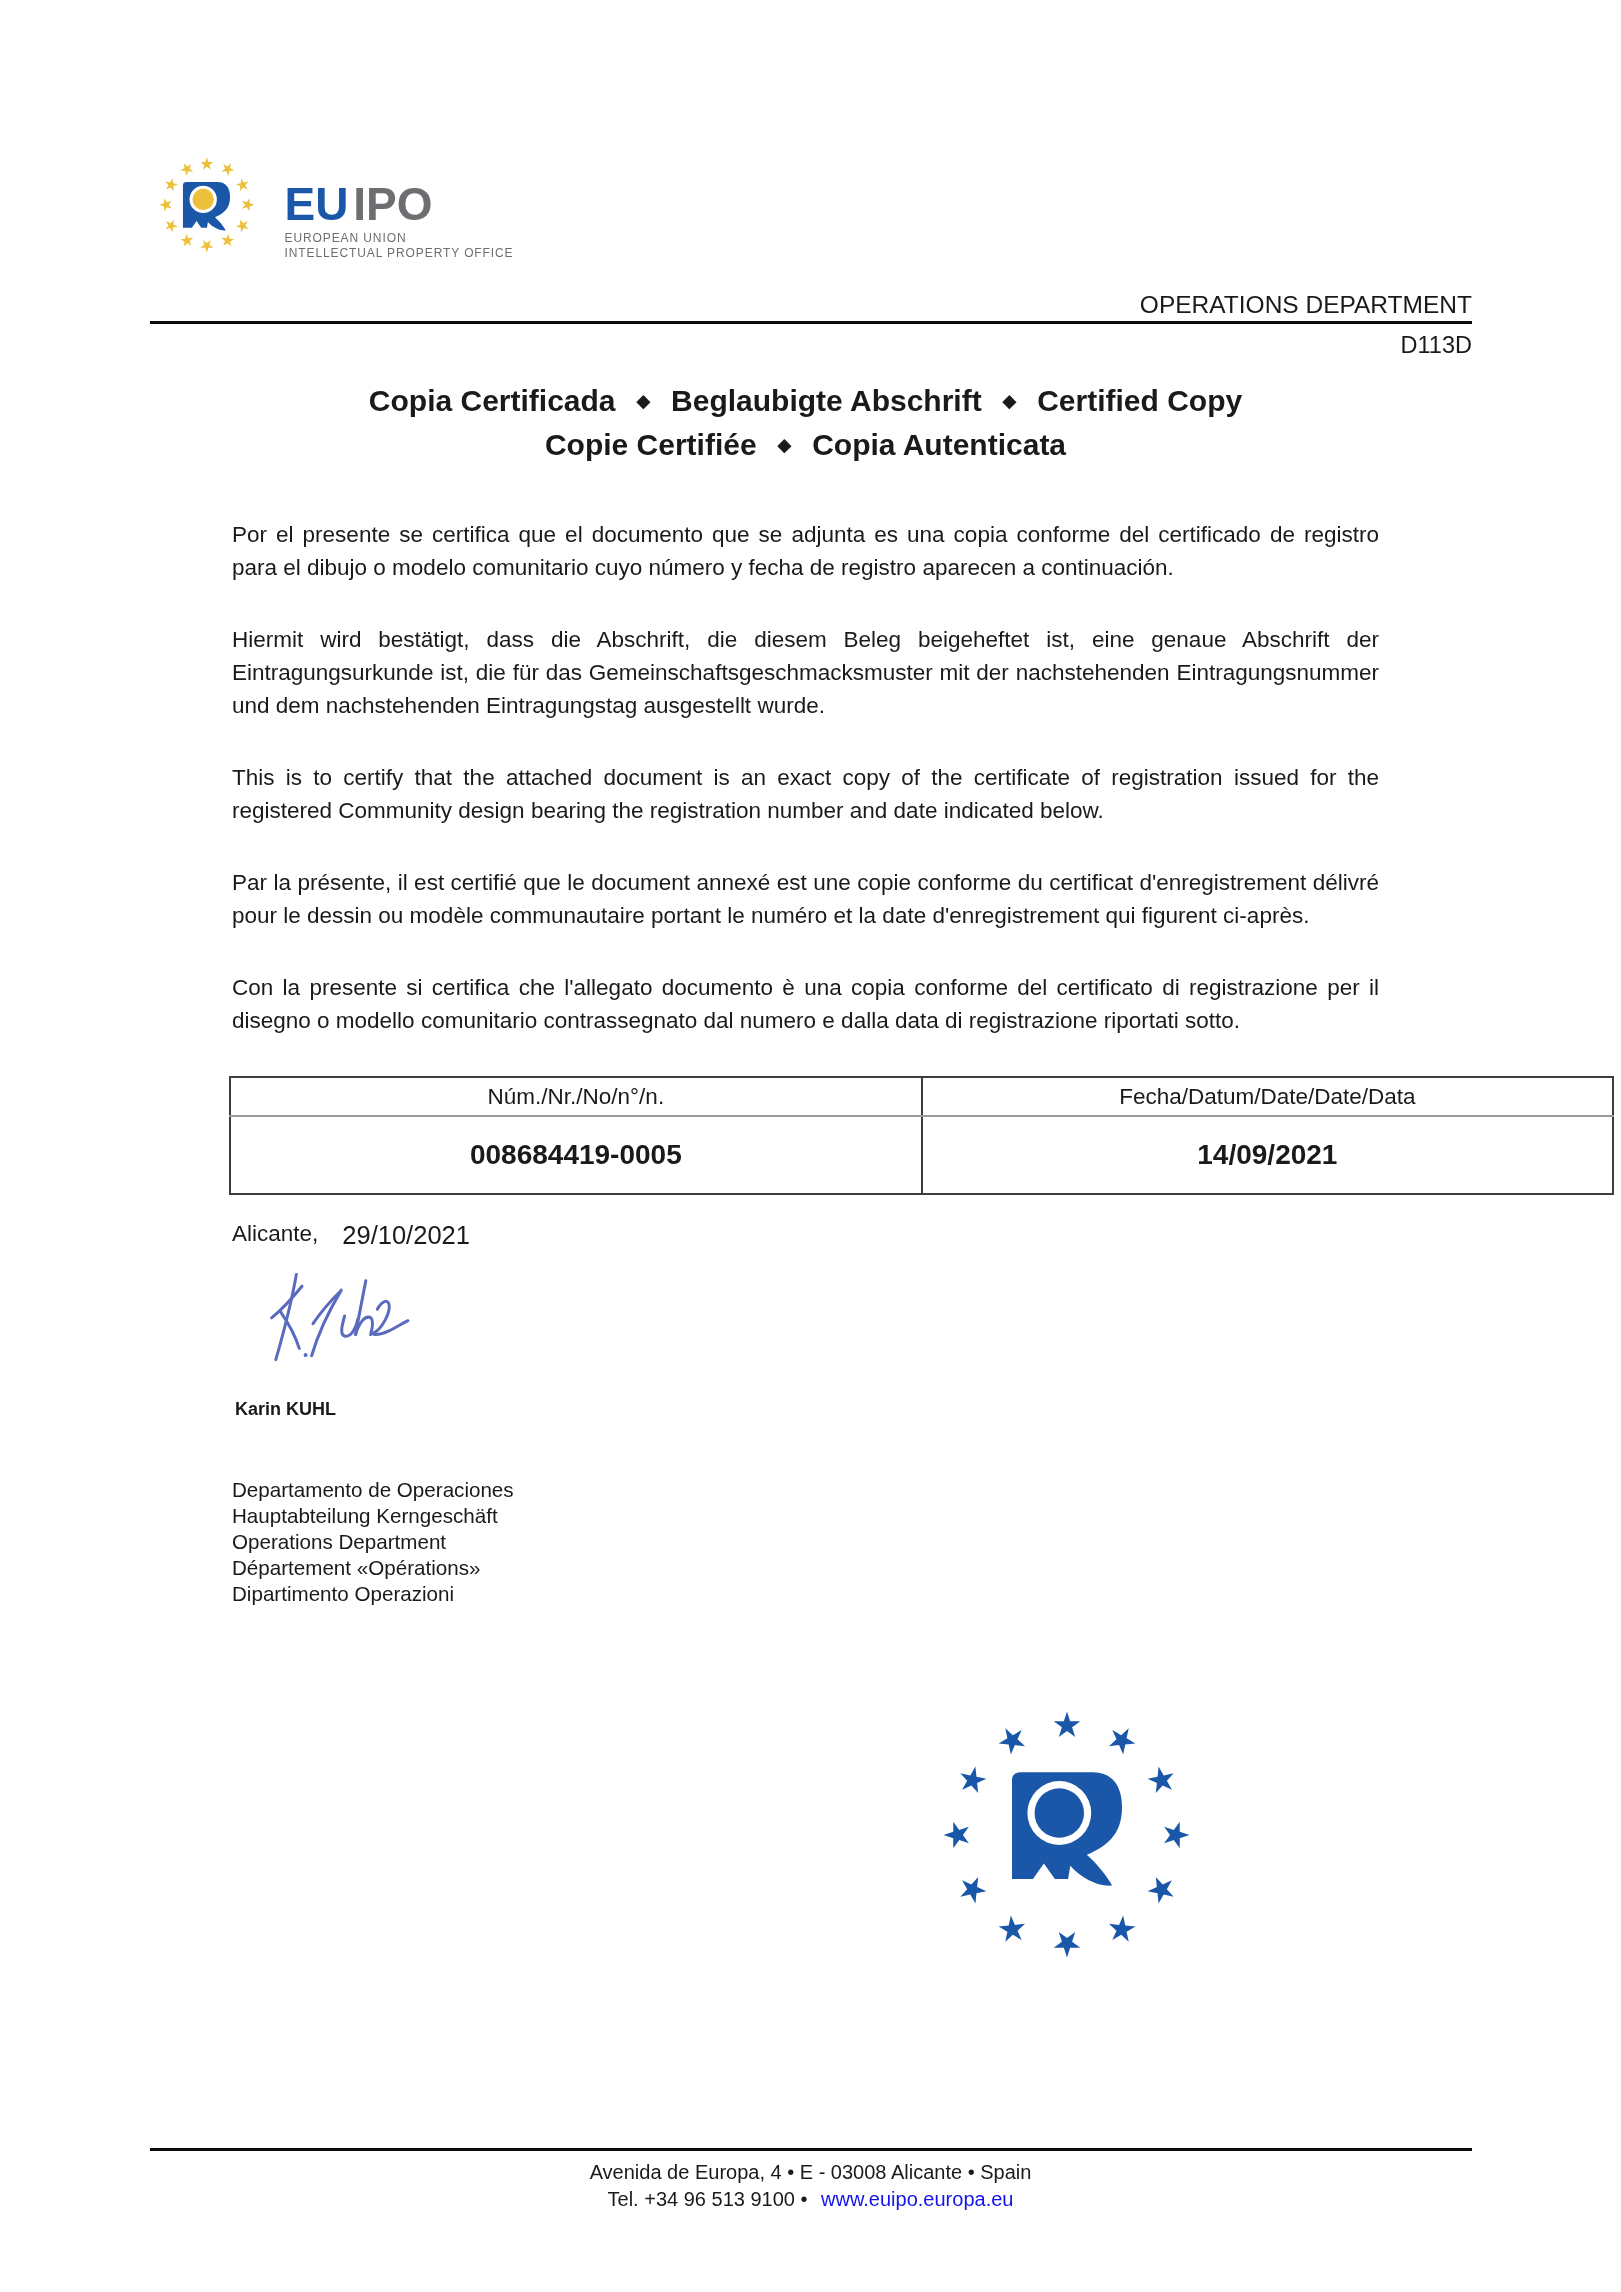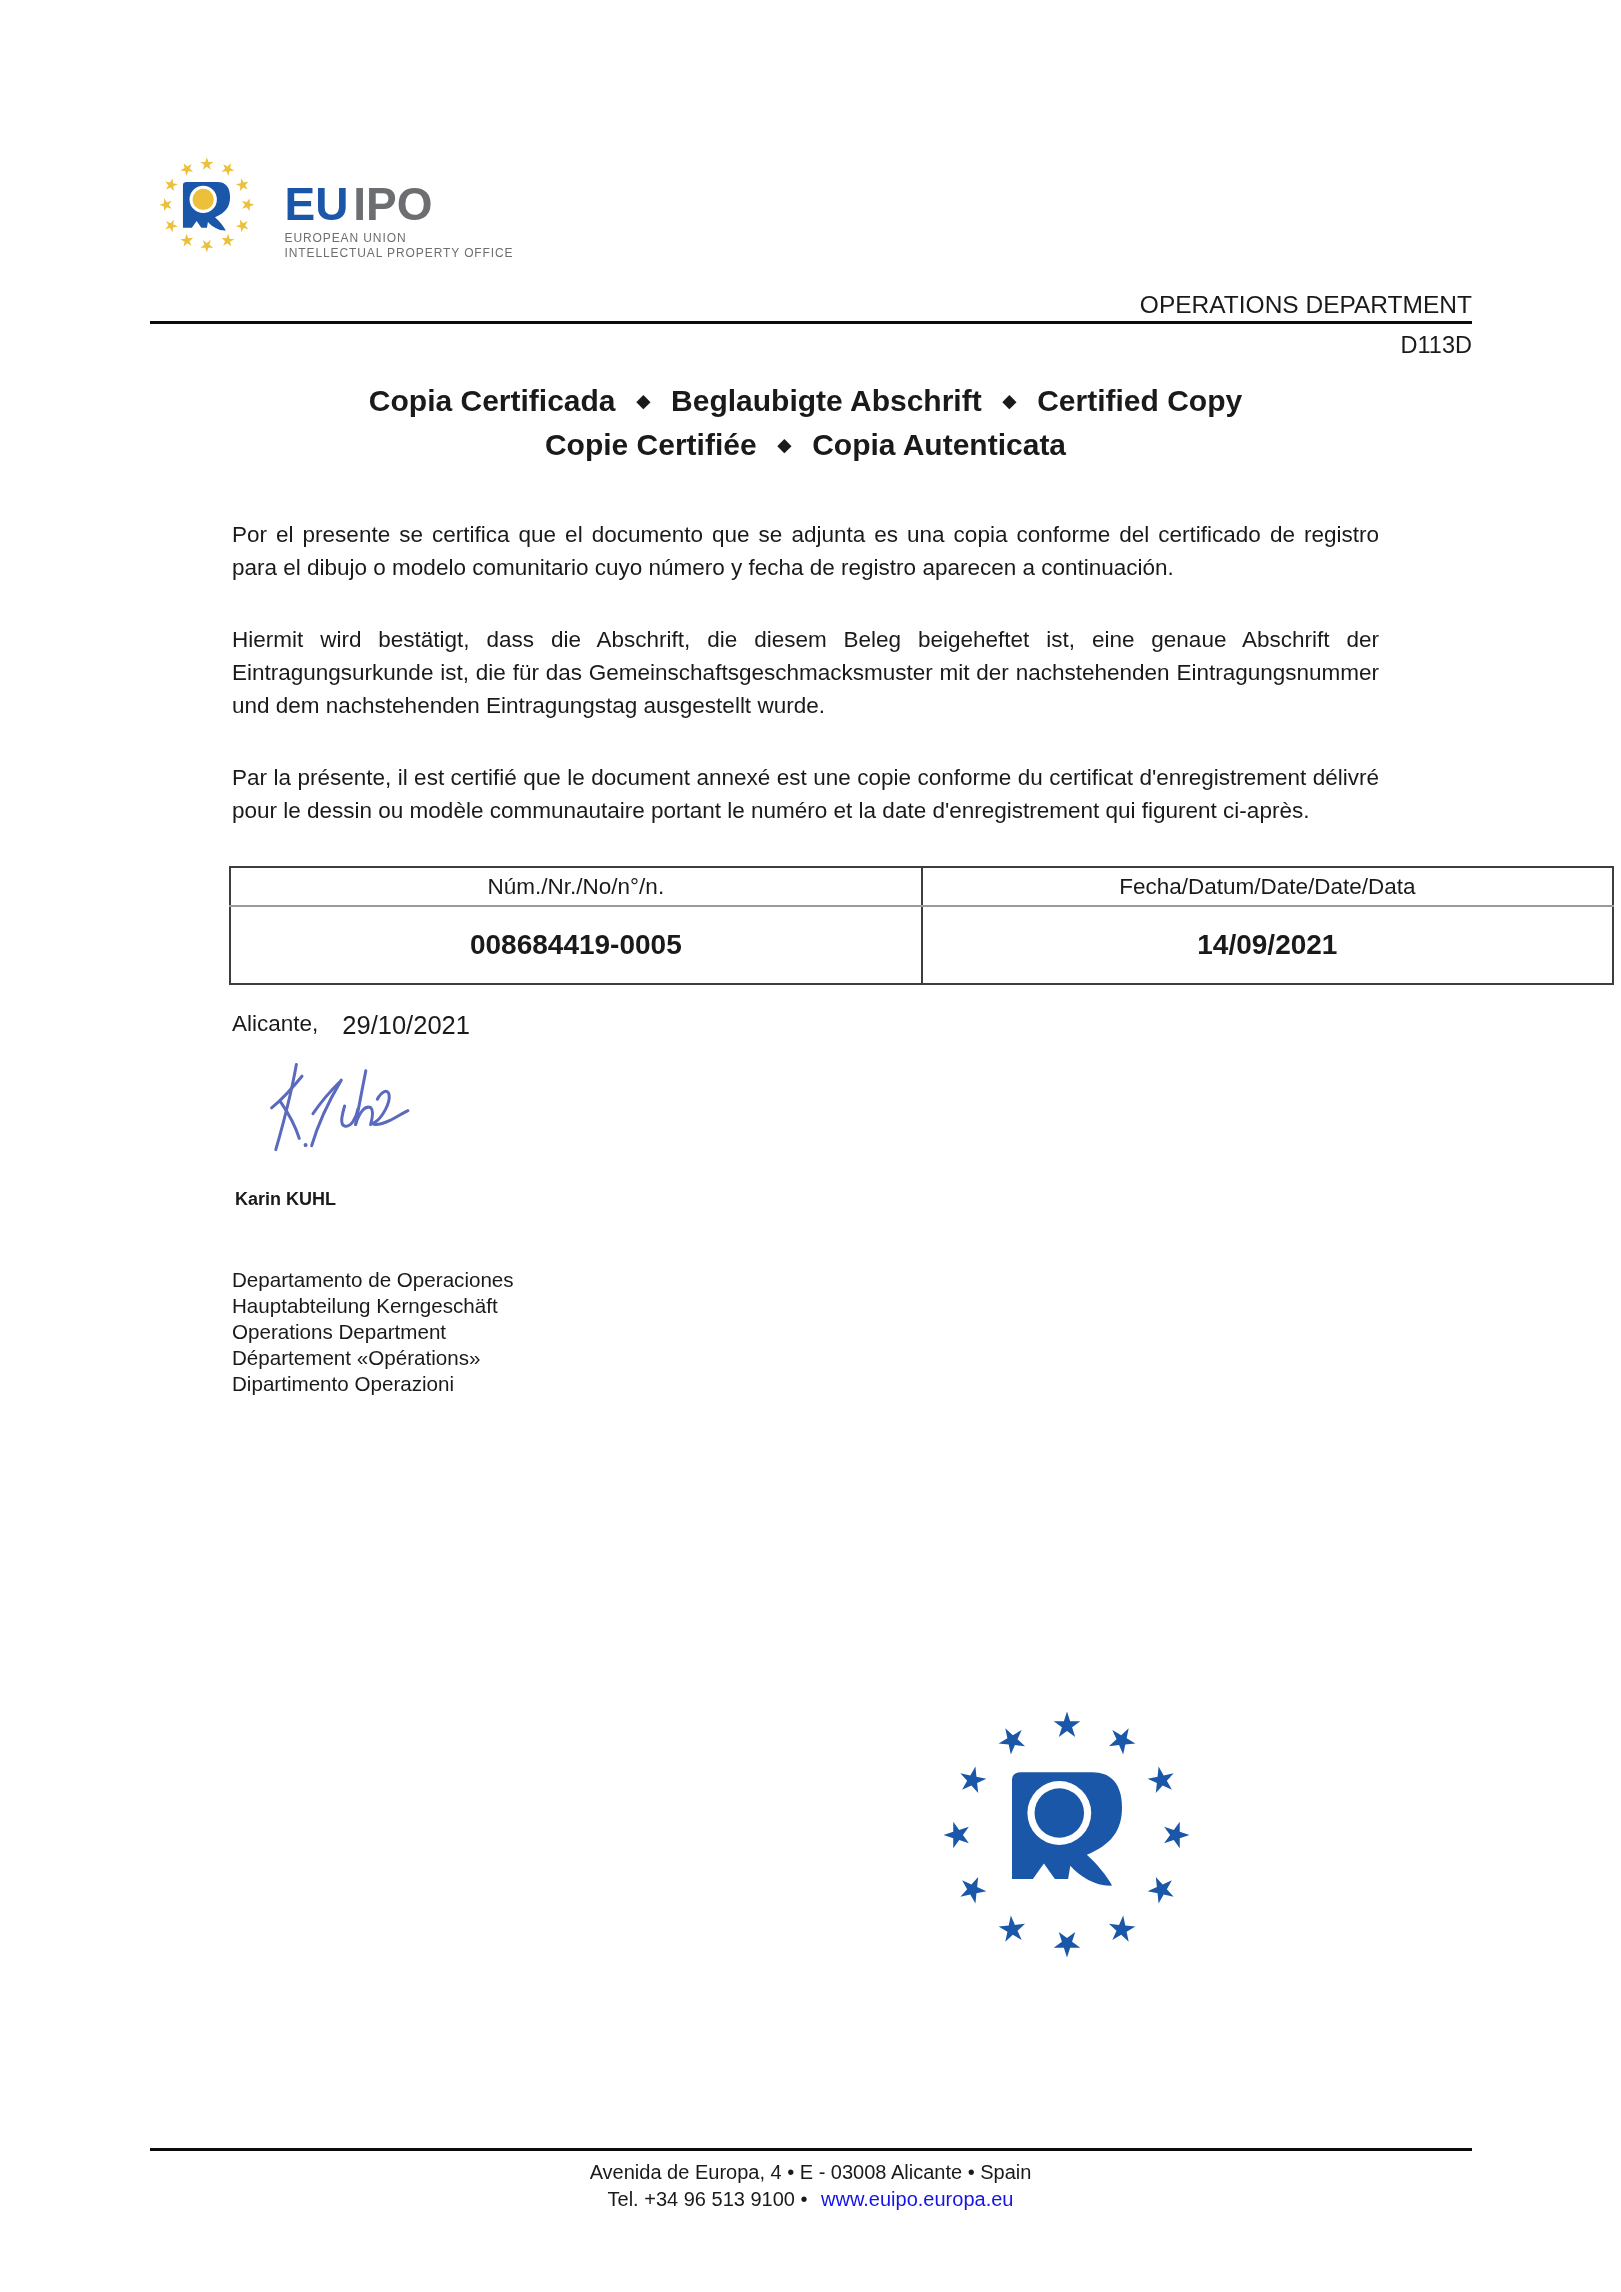--- a/index.html
+++ b/index.html
@@ -120,21 +120,23 @@
         <span>Copia Certificada</span><span class="diamond">◆</span><span>Beglaubigte Abschrift</span><span class="diamond">◆</span><span>Certified Copy</span>
       </div>
       <div>
         <span>Copie Certifiée</span><span class="diamond">◆</span><span>Copia Autenticata</span>
       </div>
     </div>
 
     <div class="paragraphs">
       <p>Por el presente se certifica que el documento que se adjunta es una copia conforme del certificado de registro para el dibujo o modelo comunitario cuyo número y fecha de registro aparecen a continuación.</p>
       <p>Hiermit wird bestätigt, dass die Abschrift, die diesem Beleg beigeheftet ist, eine genaue Abschrift der Eintragungsurkunde ist, die für das Gemeinschaftsgeschmacksmuster mit der nachstehenden Eintragungsnummer und dem nachstehenden Eintragungstag ausgestellt wurde.</p>
+      <p>This is to certify that the attached document is an exact copy of the certificate of registration issued for the registered Community design bearing the registration number and date indicated below.</p>
       <p>Par la présente, il est certifié que le document annexé est une copie conforme du certificat d'enregistrement délivré pour le dessin ou modèle communautaire portant le numéro et la date d'enregistrement qui figurent ci-après.</p>
+      <p>Con la presente si certifica che l'allegato documento è una copia conforme del certificato di registrazione per il disegno o modello comunitario contrassegnato dal numero e dalla data di registrazione riportati sotto.</p>
     </div>
 
     <table class="reg-table">
       <thead>
         <tr>
           <th>Núm./Nr./No/n°/n.</th>
           <th>Fecha/Datum/Date/Date/Data</th>
         </tr>
       </thead>
       <tbody>

